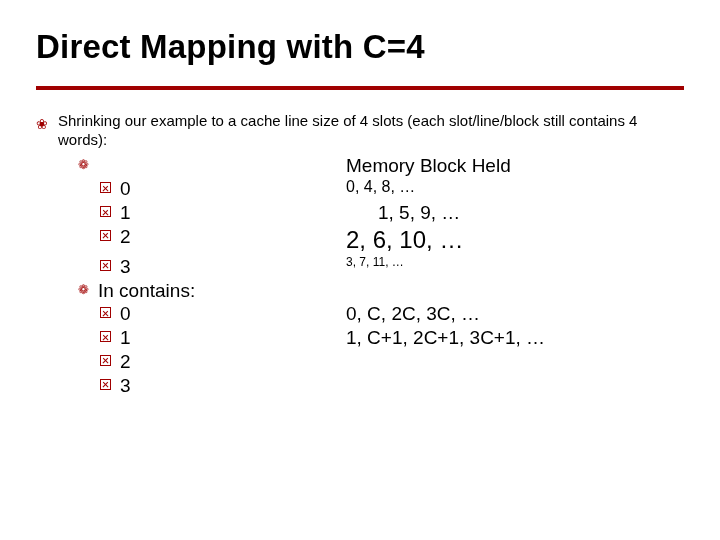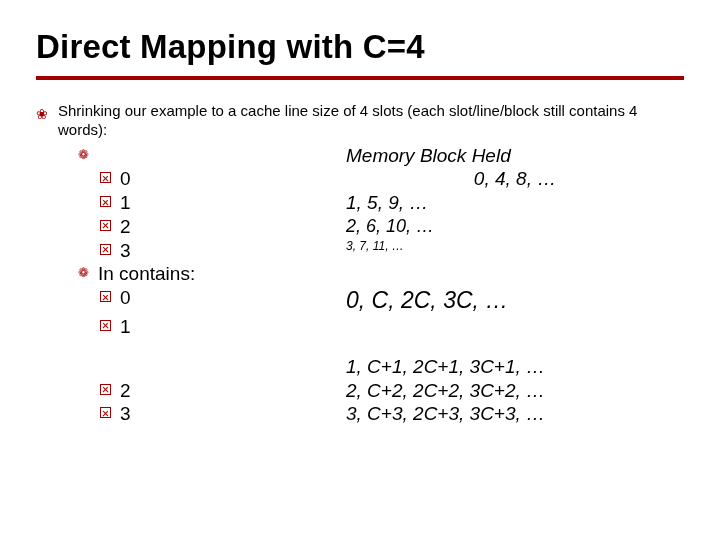--- a/index.html
+++ b/index.html
@@ -15,21 +15,21 @@
     box-sizing: border-box;
     width: 720px;
     height: 540px;
     padding: 28px 36px 20px 36px;
   }
   .title {
     font-family: "Arial Black", Arial, sans-serif;
     font-weight: 900;
     font-size: 33px;
     letter-spacing: 0.2px;
-    margin: 0 0 10px 0;
+    margin: 0 0 20px 0;
   }
   .rule {
     height: 4px;
     background: #a00000;
     margin: 4px 0 22px 0;
   }
   .content {
     font-size: 20px;
     line-height: 1.25;
   }
@@ -49,21 +49,20 @@
   }
   .row {
     display: flex;
   }
   .col-left {
     width: 310px;
     flex: 0 0 310px;
   }
   .col-right {
     flex: 1;
-    font-style: italic;
   }
   .lvl2, .lvl3 {
     display: flex;
     font-size: 19px;
   }
   .lvl2 {
     margin-left: 42px;
   }
   .lvl3 {
     margin-left: 64px;
@@ -135,39 +134,39 @@
       </div>
     </div>
 
     <div class="row">
       <div class="col-left">
         <div class="lvl3">
             <div class="bullet-col"><span class="boxx"></span></div>
             <div>0</div>
           </div>
       </div>
-      <div class="col-right" style="font-size:19px;text-align:center;">0, 4, 8, …</div>
+      <div class="col-right" style="font-size:16px;">0, 4, 8, …</div>
     </div>
     <div class="row">
       <div class="col-left">
         <div class="lvl3">
             <div class="bullet-col"><span class="boxx"></span></div>
             <div>1</div>
           </div>
       </div>
-      <div class="col-right" style="font-size:19px;">1, 5, 9, …</div>
+      <div class="col-right" style="font-size:19px;margin-left:32px;">1, 5, 9, …</div>
     </div>
     <div class="row">
       <div class="col-left">
         <div class="lvl3">
             <div class="bullet-col"><span class="boxx"></span></div>
             <div>2</div>
           </div>
       </div>
-      <div class="col-right" style="font-size:18px;">2, 6, 10, …</div>
+      <div class="col-right" style="font-size:24px;">2, 6, 10, …</div>
     </div>
     <div class="row">
       <div class="col-left">
         <div class="lvl3">
             <div class="bullet-col"><span class="boxx"></span></div>
             <div>3</div>
           </div>
       </div>
       <div class="col-right" style="font-size:12px;">3, 7, 11, …</div>
     </div>
@@ -182,44 +181,42 @@
       <div class="col-right"></div>
     </div>
 
     <div class="row">
       <div class="col-left">
         <div class="lvl3">
             <div class="bullet-col"><span class="boxx"></span></div>
             <div>0</div>
           </div>
       </div>
-      <div class="col-right" style="font-size:23px;">0, C, 2C, 3C, …</div>
+      <div class="col-right" style="font-size:19px;">0, C, 2C, 3C, …</div>
     </div>
     <div class="row">
       <div class="col-left">
         <div class="lvl3">
             <div class="bullet-col"><span class="boxx"></span></div>
             <div>1</div>
           </div>
       </div>
-      <div class="col-right" style="font-size:19px;margin-top:40px;">1, C+1, 2C+1, 3C+1, …</div>
+      <div class="col-right" style="font-size:19px;">1, C+1, 2C+1, 3C+1, …</div>
     </div>
     <div class="row">
       <div class="col-left">
         <div class="lvl3">
             <div class="bullet-col"><span class="boxx"></span></div>
             <div>2</div>
           </div>
       </div>
-      <div class="col-right" style="font-size:19px;">2, C+2, 2C+2, 3C+2, …</div>
     </div>
     <div class="row">
       <div class="col-left">
         <div class="lvl3">
             <div class="bullet-col"><span class="boxx"></span></div>
             <div>3</div>
           </div>
       </div>
-      <div class="col-right" style="font-size:19px;">3, C+3, 2C+3, 3C+3, …</div>
     </div>
 
   </div>
 </div>
 
 </body></html>

